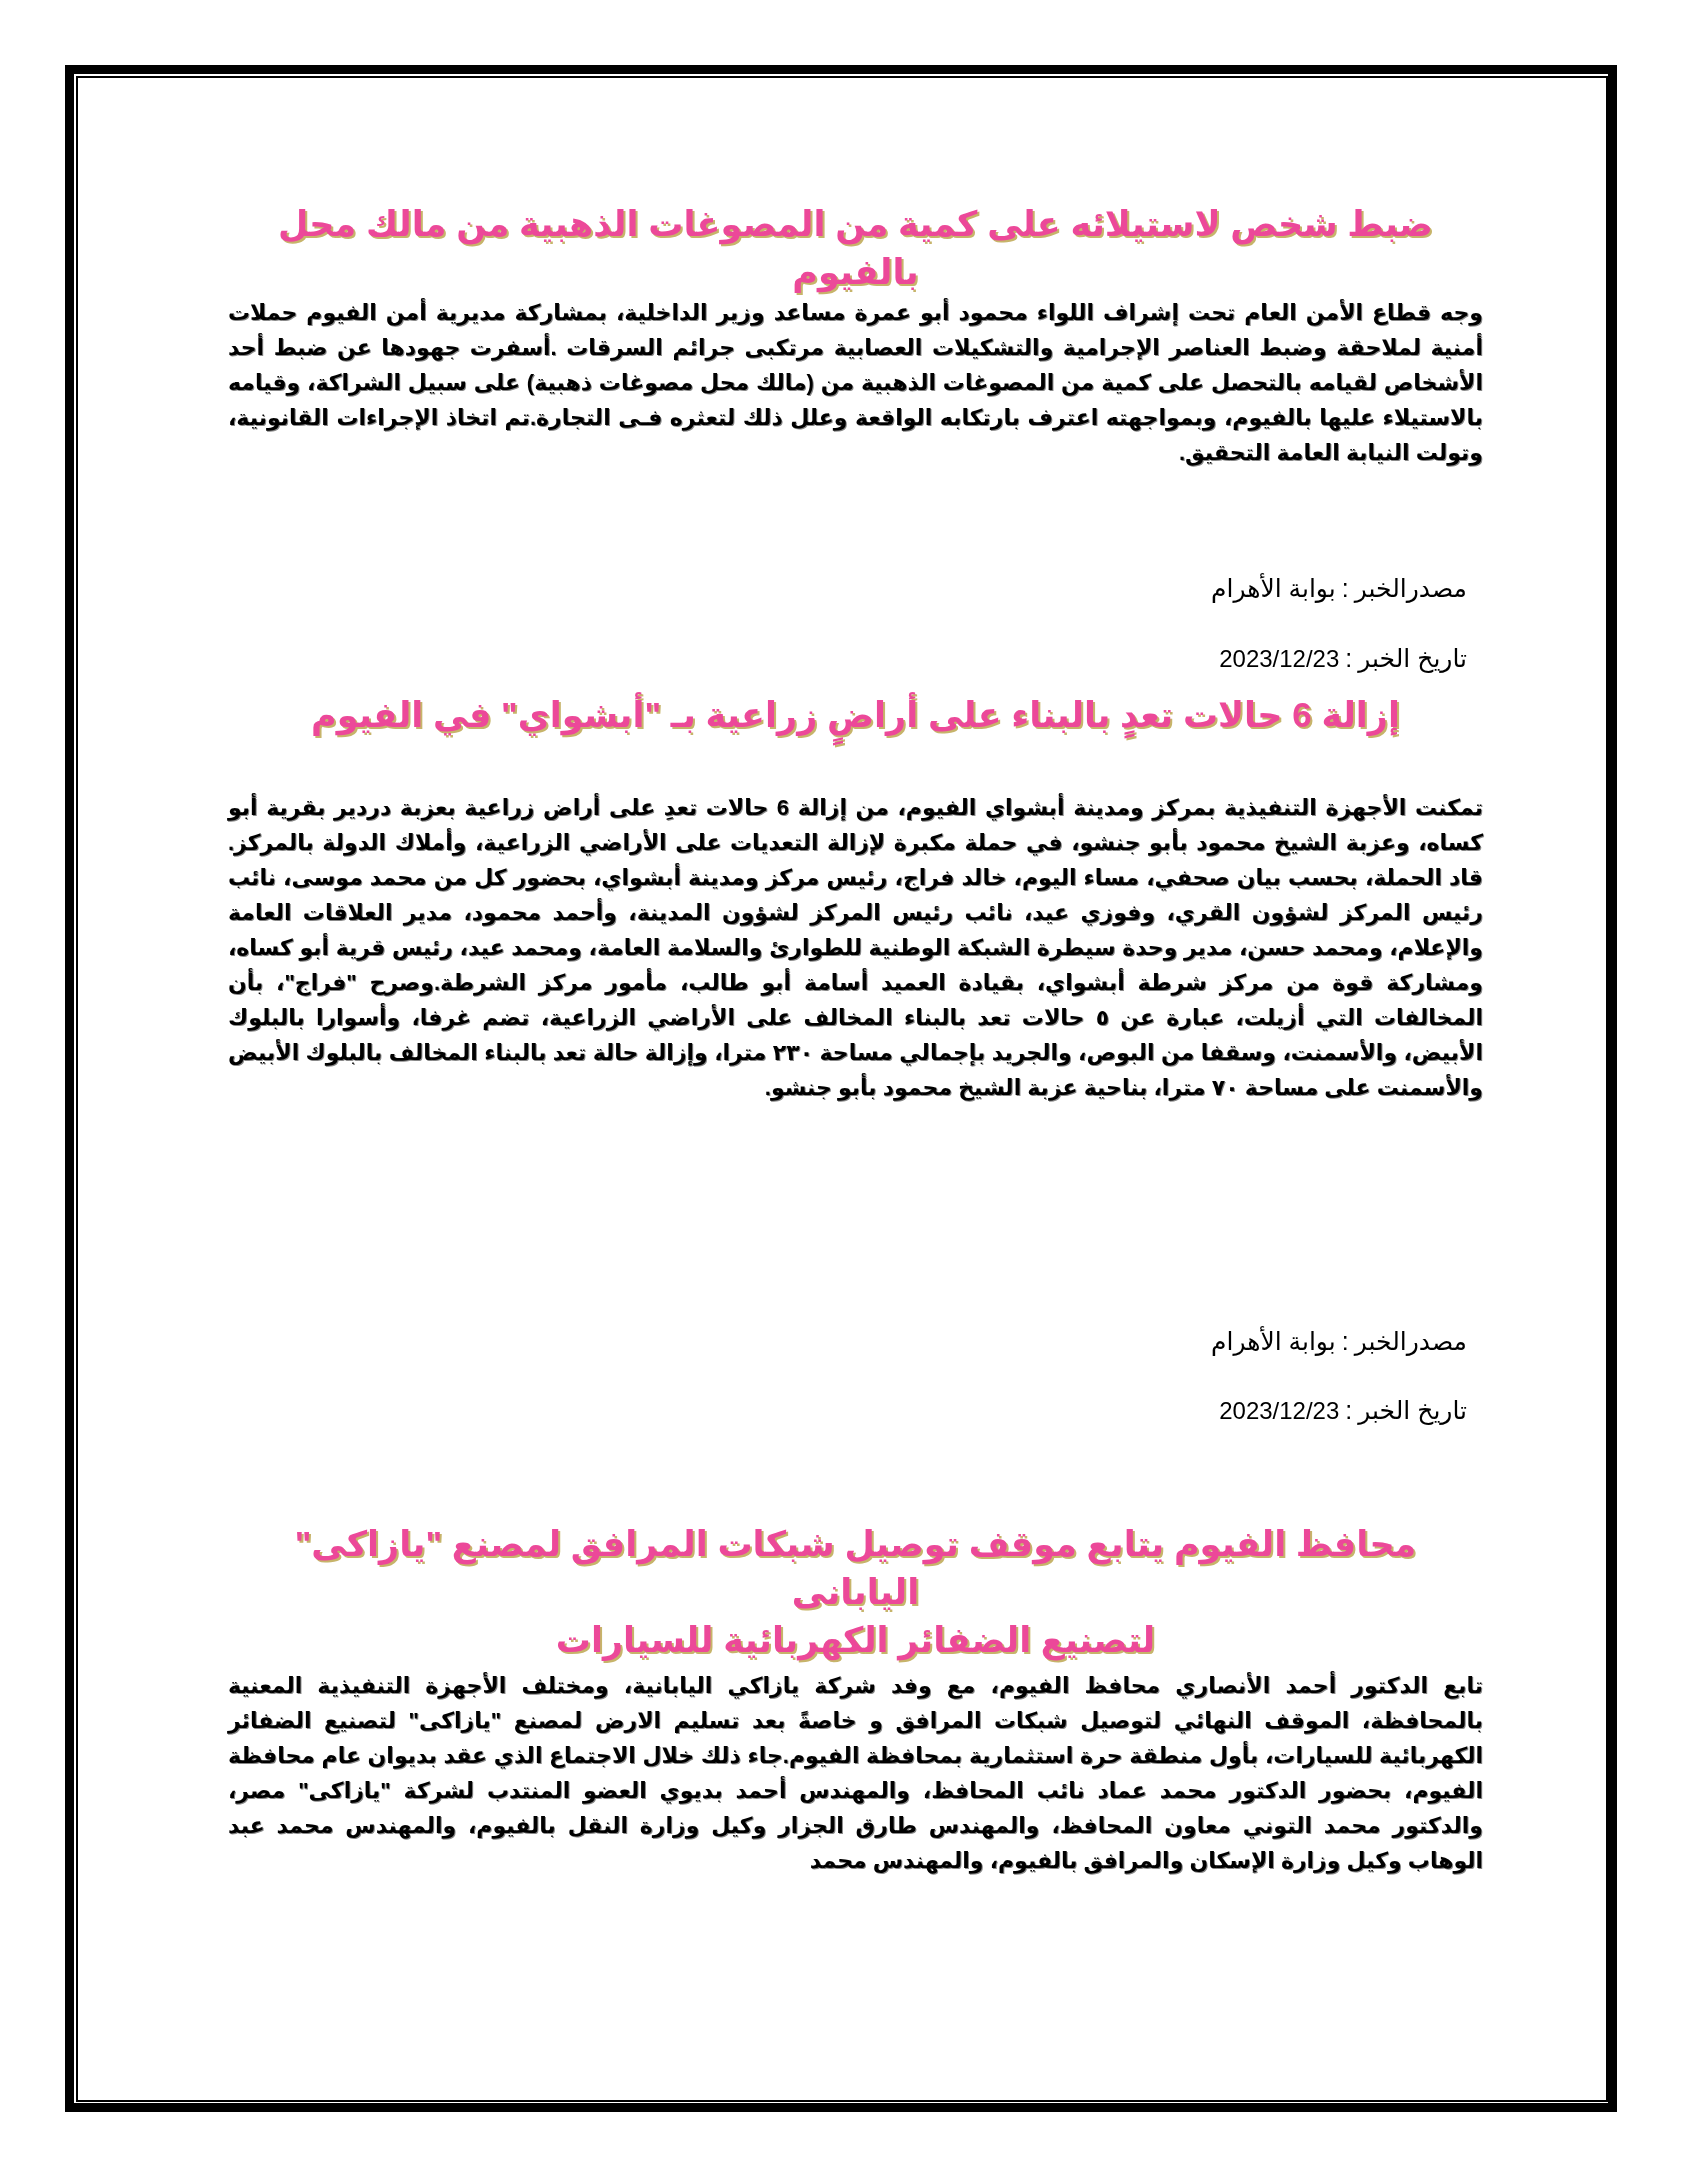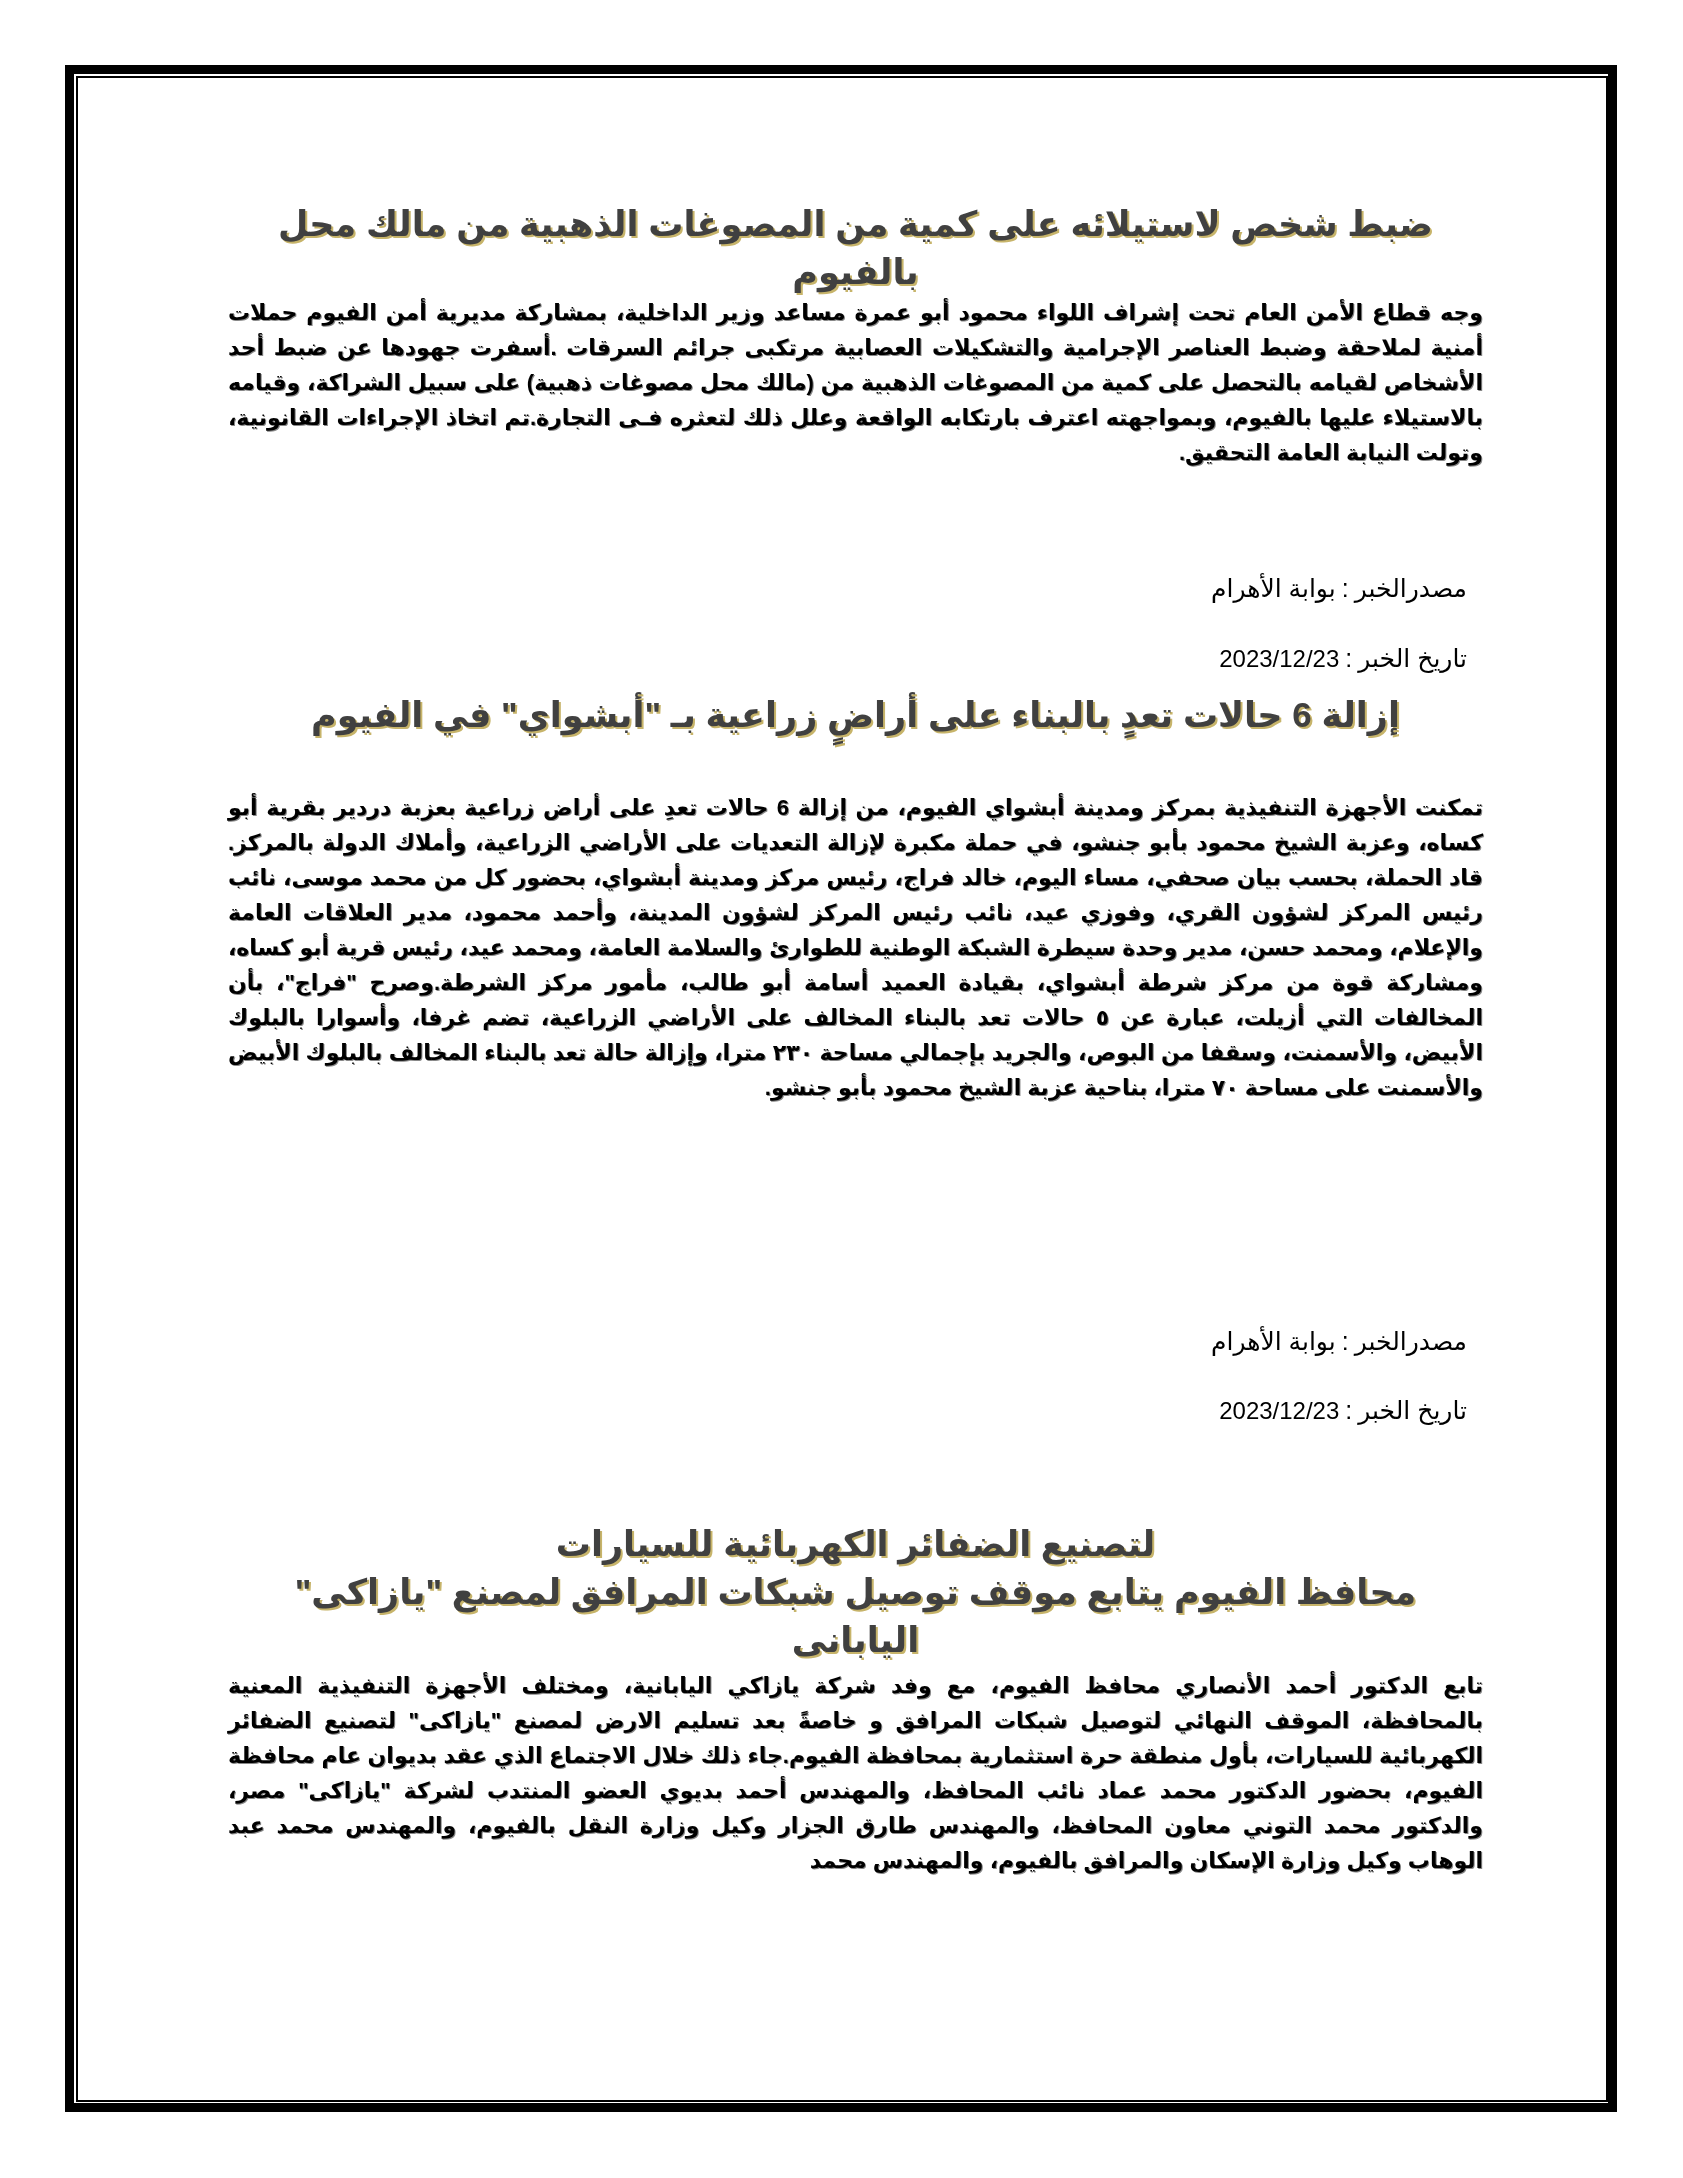--- a/index.html
+++ b/index.html
@@ -40,21 +40,21 @@
       width: 1255px;
       direction: rtl;
       text-align: right;
     }
     .title {
       position: absolute;
       right: 0;
       width: 1255px;
       margin: 0;
       text-align: center;
-      color: #404040;
+      color: #ec4899;
       font-weight: bold;
       font-size: 35px;
       line-height: 48px;
       text-shadow: 2px 2px 0 #c7b46a;
     }
     .para {
       position: absolute;
       right: 0;
       width: 1255px;
       margin: 0;
@@ -97,19 +97,19 @@
   <h1 class="title" style="top:691px;">إزالة 6 حالات تعدٍ بالبناء على أراضٍ زراعية بـ "أبشواي" في الفيوم</h1>
   <p class="para" style="top:790px;">تمكنت الأجهزة التنفيذية بمركز ومدينة أبشواي الفيوم، من إزالة 6 حالات تعدِ على أراض زراعية بعزبة دردير بقرية أبو كساه، وعزبة الشيخ محمود بأبو جنشو، في حملة مكبرة لإزالة التعديات على الأراضي الزراعية، وأملاك الدولة بالمركز. قاد الحملة، بحسب بيان صحفي، مساء اليوم، خالد فراج، رئيس مركز ومدينة أبشواي، بحضور كل من محمد موسى، نائب رئيس المركز لشؤون القري، وفوزي عيد، نائب رئيس المركز لشؤون المدينة، وأحمد محمود، مدير العلاقات العامة والإعلام، ومحمد حسن، مدير وحدة سيطرة الشبكة الوطنية للطوارئ والسلامة العامة، ومحمد عيد، رئيس قرية أبو كساه، ومشاركة قوة من مركز شرطة أبشواي، بقيادة العميد أسامة أبو طالب، مأمور مركز الشرطة.وصرح "فراج"، بأن المخالفات التي أزيلت، عبارة عن ٥ حالات تعد بالبناء المخالف على الأراضي الزراعية، تضم غرفا، وأسوارا بالبلوك الأبيض، والأسمنت، وسقفا من البوص، والجريد بإجمالي مساحة ٢٣٠ مترا، وإزالة حالة تعد بالبناء المخالف بالبلوك الأبيض والأسمنت على مساحة ٧٠ مترا، بناحية عزبة الشيخ محمود بأبو جنشو.</p>
   <p class="meta" style="top:1307px;">
     <span>مصدرالخبر</span><span class="sep">:</span><span>بوابة الأهرام</span>
   </p>
   <p class="meta" style="top:1376px;">
     <span>تاريخ الخبر</span><span class="sep">:</span><span class="val-date">2023/12/23</span>
   </p>
 
   <h1 class="title" style="top:1520px;">
+    <span style="display:block;">محافظ الفيوم يتابع موقف توصيل شبكات المرافق لمصنع "يازاكى" اليابانى</span>
     <span style="display:block;">لتصنيع الضفائر الكهربائية للسيارات</span>
-    <span style="display:block;">محافظ الفيوم يتابع موقف توصيل شبكات المرافق لمصنع "يازاكى" اليابانى</span>
   </h1>
   <p class="para" style="top:1668px;">تابع الدكتور أحمد الأنصاري محافظ الفيوم، مع وفد شركة يازاكي اليابانية، ومختلف الأجهزة التنفيذية المعنية بالمحافظة، الموقف النهائي لتوصيل شبكات المرافق و خاصةً بعد تسليم الارض لمصنع "يازاكى" لتصنيع الضفائر الكهربائية للسيارات، بأول منطقة حرة استثمارية بمحافظة الفيوم.جاء ذلك خلال الاجتماع الذي عقد بديوان عام محافظة الفيوم، بحضور الدكتور محمد عماد نائب المحافظ، والمهندس أحمد بديوي العضو المنتدب لشركة "يازاكى" مصر، والدكتور محمد التوني معاون المحافظ، والمهندس طارق الجزار وكيل وزارة النقل بالفيوم، والمهندس محمد عبد الوهاب وكيل وزارة الإسكان والمرافق بالفيوم، والمهندس محمد</p>
 
 </div>
 
 
 </body></html>

